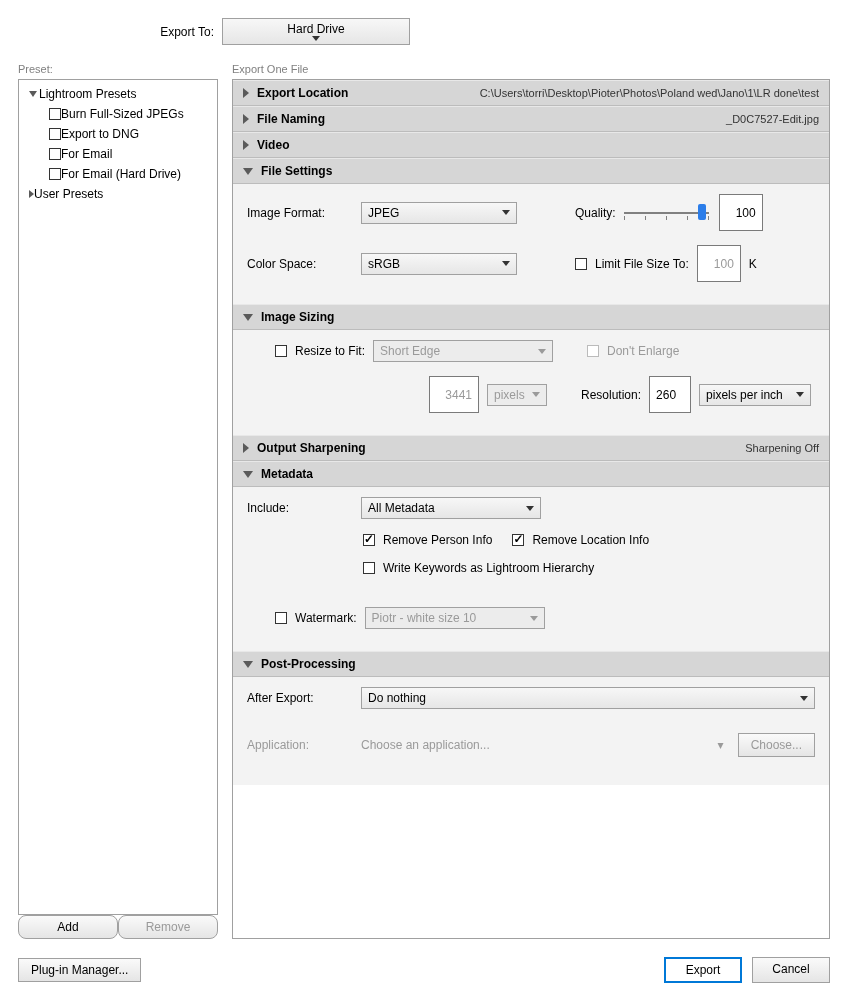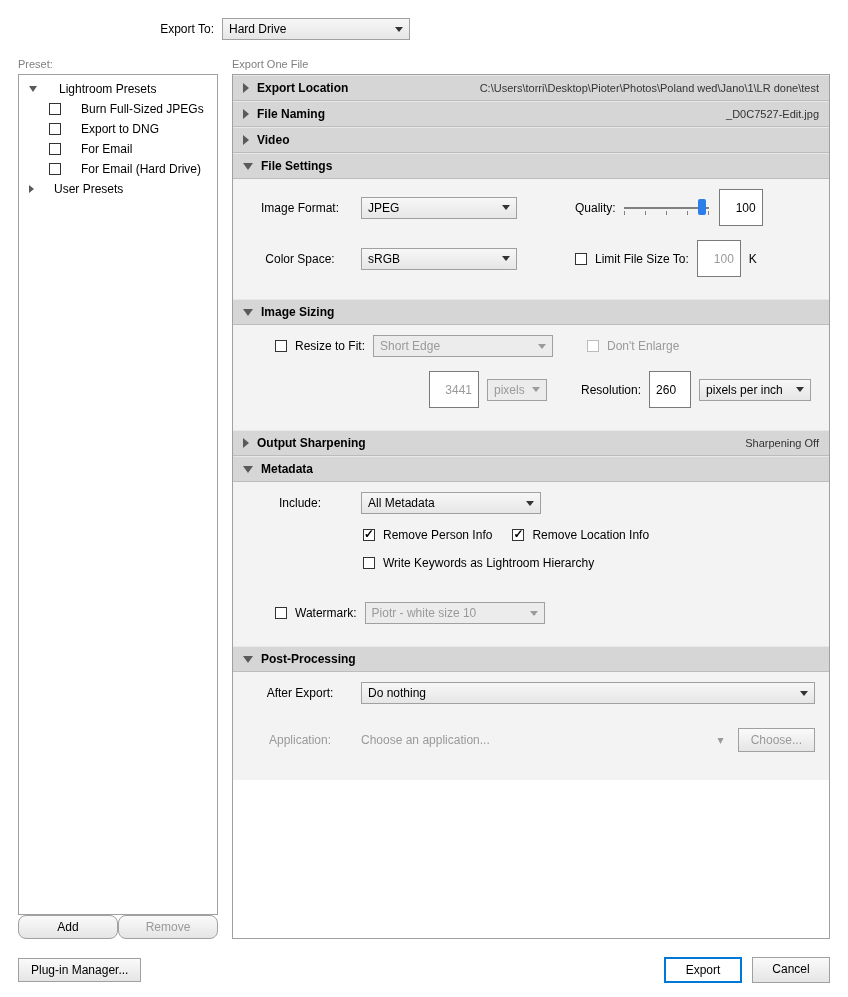--- a/index.html
+++ b/index.html
@@ -1,31 +1,31 @@
 <!DOCTYPE html>
 <html><head>
 <meta charset="utf-8">
 <style>
 * { box-sizing: border-box; font-family: "Segoe UI", Tahoma, sans-serif; font-size: 12px; }
 html, body { margin: 0; padding: 0; background: #fff; color: #000; }
 .dialog { width: 848px; height: 997px; background: #fff; padding: 18px 18px 14px 18px; display: flex; flex-direction: column; position: relative; }
 
 .topbar { display: flex; align-items: center; justify-content: flex-start; margin-bottom: 18px; gap: 8px; }
 .topbar .label { text-align: right; width: 196px; color: #000; }
-.topbar .select { width: 188px; }
+.topbar .select { width: 188px; flex-direction: column; }
 
 .main { display: flex; gap: 14px; flex: 1; min-height: 0; }
 .col { display: flex; flex-direction: column; }
 .preset-col { width: 200px; }
 .export-col { flex: 1; }
 
 .col-label { color: #808080; font-size: 11px; margin-bottom: 4px; }
 
 .listbox { border: 1px solid #a0a0a0; background: #fff; flex: 1; padding: 4px 0; overflow: hidden; }
-.tree-item { padding: 3px 6px 3px 10px; display: flex; align-items: center; gap: 20px; white-space: nowrap; cursor: default; }
+.tree-item { padding: 3px 6px 3px 10px; display: flex; align-items: center; gap: 0; white-space: nowrap; cursor: default; }
 .tree-child { padding-left: 30px; }
 .tri { display: inline-block; width: 0; height: 0; border-left: 5px solid #5a5a5a; border-top: 4px solid transparent; border-bottom: 4px solid transparent; }
 .tri.open { border-left: 4px solid transparent; border-right: 4px solid transparent; border-top: 6px solid #5a5a5a; border-bottom: none; width: 0; height: 0; margin-right: 2px; }
 
 .chk { width: 12px; height: 12px; border: 1px solid #333; display: inline-block; position: relative; flex-shrink: 0; background: #fff; }
 .chk.checked::after { content: "✓"; position: absolute; top: -3px; left: 0px; font-size: 12px; font-weight: bold; }
 
 .preset-btns { display: flex; margin-top: 0; }
 .preset-btns .btn { flex: 1; border-radius: 8px; }
 
@@ -41,21 +41,21 @@
 .panel-scroll { border: 1px solid #a0a0a0; flex: 1; overflow: hidden; position: relative; }
 .panel-scroll-inner { position: absolute; inset: 0; overflow-y: auto; }
 
 .section-hdr { background: #d6d6d6; border-top: 1px solid #e8e8e8; border-bottom: 1px solid #bcbcbc; padding: 5px 10px; display: flex; align-items: center; gap: 8px; font-weight: bold; }
 .section-hdr .tri-r { display: inline-block; width: 0; height: 0; border-left: 6px solid #5a5a5a; border-top: 5px solid transparent; border-bottom: 5px solid transparent; }
 .section-hdr .tri-d { display: inline-block; width: 0; height: 0; border-left: 5px solid transparent; border-right: 5px solid transparent; border-top: 7px solid #5a5a5a; }
 .section-hdr .aux { margin-left: auto; font-weight: normal; font-size: 11px; color: #333; }
 
 .section-body { padding: 10px 14px 22px 14px; background: #f3f3f3; display: flex; flex-direction: column; gap: 14px; }
 .row { display: flex; align-items: center; gap: 8px; }
-.lbl-right { text-align: center; width: 106px; color: #000; }
+.lbl-right { text-align: left; width: 106px; color: #000; }
 
 .textfield { border: 1px solid #7a7a7a; background: #fff; padding: 2px 6px; height: 37px; }
 .textfield.disabled { color: #9a9a9a; }
 
 .slider-wrap { display: flex; align-items: center; gap: 10px; }
 .slider { position: relative; width: 85px; height: 18px; }
 .slider-track { position: absolute; top: 8px; height: 2px; width: 100%; background: #808080; }
 .slider-ticks { position: absolute; top: 12px; width: 100%; height: 4px; display: flex; justify-content: space-between; }
 .slider-ticks span { width: 1px; height: 4px; background: #808080; }
 .slider-thumb { position: absolute; top: 0; left: 88%; width: 8px; height: 16px; background: #2b7de9; border-radius: 2px; }

